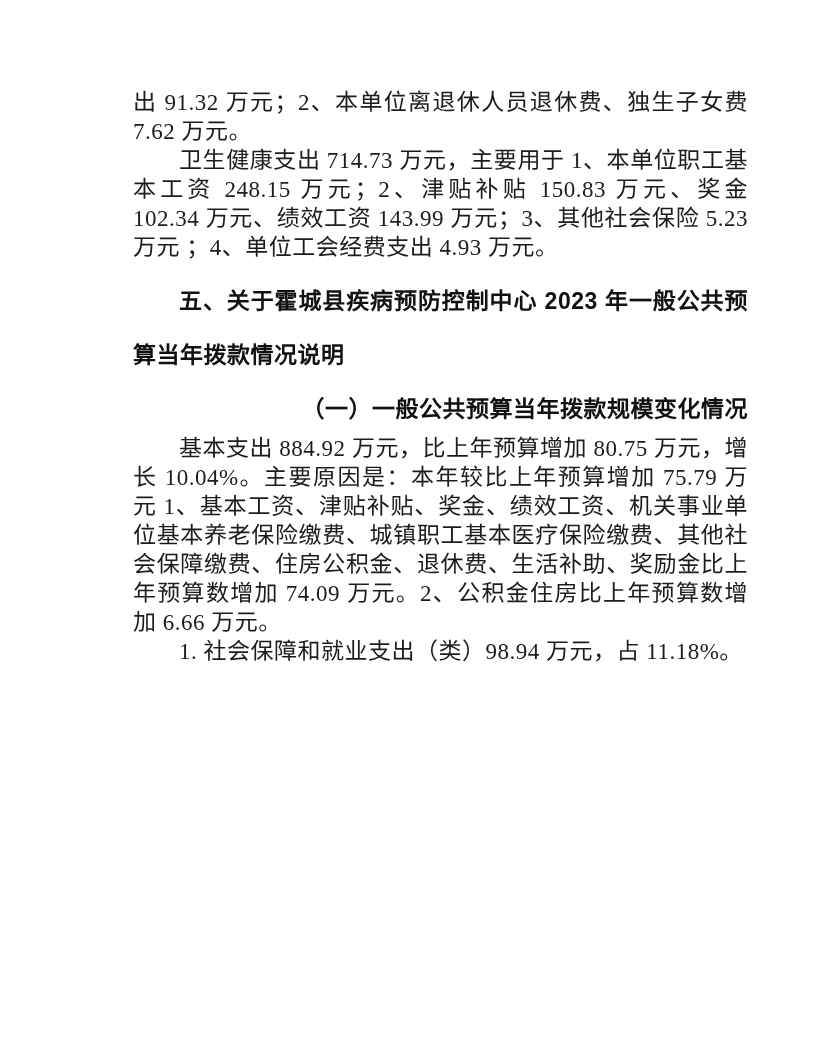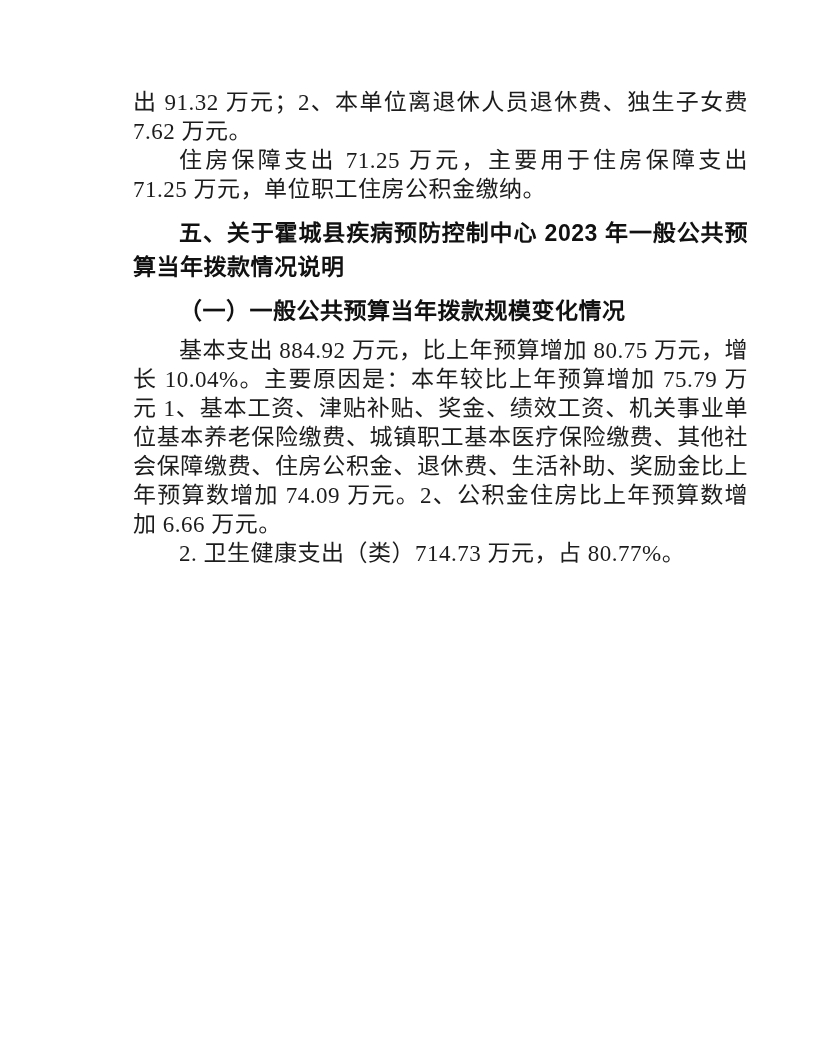--- a/index.html
+++ b/index.html
@@ -28,51 +28,52 @@
     letter-spacing: 0.5px;
   }
   .body-text.no-indent {
     text-indent: 0;
   }
   .heading-major {
     margin: 12px 0 4px 0;
     font-family: "Liberation Sans", "DejaVu Sans", sans-serif;
     font-weight: 700;
     font-size: 23px;
-    line-height: 34px;
+    line-height: 54px;
     color: #111111;
     text-align: justify;
     text-justify: inter-character;
     text-indent: 2em;
     letter-spacing: 0.5px;
   }
   .heading-minor {
     margin: 8px 0 6px 0;
     font-family: "Liberation Sans", "DejaVu Sans", sans-serif;
     font-weight: 700;
     font-size: 23px;
     line-height: 38px;
     color: #111111;
     text-indent: 2em;
     letter-spacing: 0.5px;
+    text-align: right;
   }
 </style>
 </head>
 <body>
 
 <div class="page">
   <p class="body-text no-indent">出 91.32 万元；2、本单位离退休人员退休费、独生子女费 7.62 万元。</p>
 
+  <p class="body-text">卫生健康支出 714.73 万元，主要用于 1、本单位职工基本工资 248.15 万元；2、津贴补贴 150.83 万元、奖金 102.34 万元、绩效工资 143.99 万元；3、其他社会保险 5.23 万元 ；4、单位工会经费支出 4.93 万元。</p>
 
-  <p class="body-text">住房保障支出 71.25 万元，主要用于住房保障支出 71.25 万元，单位职工住房公积金缴纳。</p>
 
   <h2 class="heading-major">五、关于霍城县疾病预防控制中心 2023 年一般公共预算当年拨款情况说明</h2>
 
   <h3 class="heading-minor">（一）一般公共预算当年拨款规模变化情况</h3>
 
 
   <p class="body-text">基本支出 884.92 万元，比上年预算增加 80.75 万元，增长 10.04%。主要原因是：本年较比上年预算增加 75.79 万元 1、基本工资、津贴补贴、奖金、绩效工资、机关事业单位基本养老保险缴费、城镇职工基本医疗保险缴费、其他社会保障缴费、住房公积金、退休费、生活补助、奖励金比上年预算数增加 74.09 万元。2、公积金住房比上年预算数增加 6.66 万元。</p>
 
 
 
+  <p class="body-text">1. 社会保障和就业支出（类）98.94 万元，占 11.18%。</p>
 
-  <p class="body-text">2. 卫生健康支出（类）714.73 万元，占 80.77%。</p>
 </div>
 
 </body></html>

